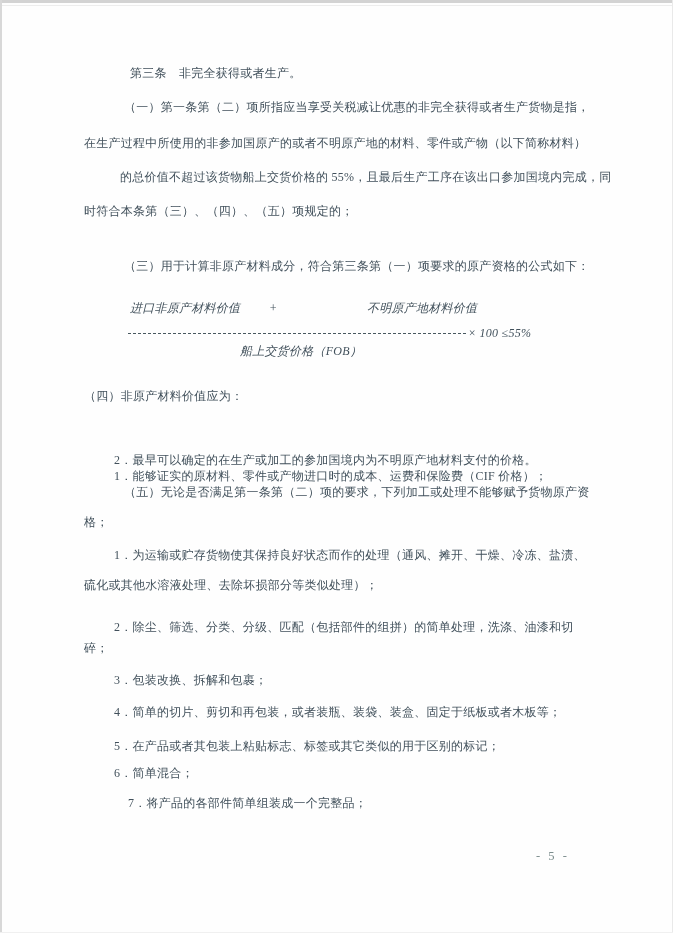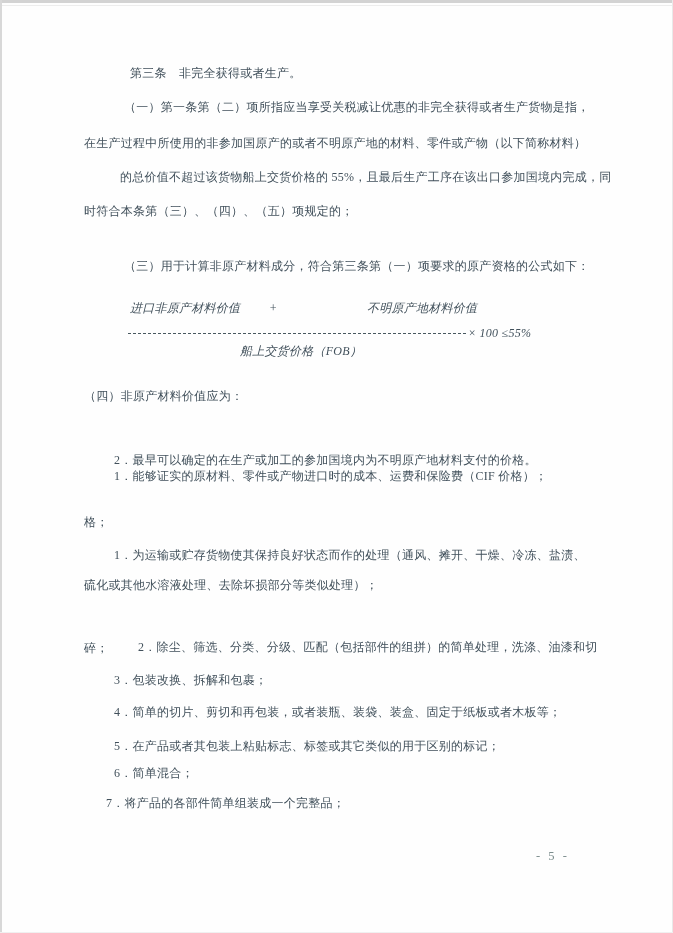--- a/index.html
+++ b/index.html
@@ -65,25 +65,26 @@
     <span class="formula-part" style="left:209px;margin-left:28px;">不明原产地材料价值</span>
   </div>
   <div class="divider" style="top:333px; left:128px;"></div>
   <div class="ln formula-line" style="top:326px; left:468px;font-style:italic;">× 100 ≤55%</div>
   <div class="ln formula-line" style="top:344px; left:240px;">船上交货价格（FOB）</div>
 
   <div class="ln" style="top:389px; left:84px;">（四）非原产材料价值应为：</div>
   <div class="ln" style="top:421px; left:114px;margin-top:48px;">1．能够证实的原材料、零件或产物进口时的成本、运费和保险费（CIF 价格）；</div>
   <div class="ln" style="top:453px; left:114px;">2．最早可以确定的在生产或加工的参加国境内为不明原产地材料支付的价格。</div>
 
+  <div class="ln" style="top:485px; left:124px;">（五）无论是否满足第一条第（二）项的要求，下列加工或处理不能够赋予货物原产资</div>
   <div class="ln" style="top:515px; left:84px;">格；</div>
   <div class="ln" style="top:548px; left:114px;">1．为运输或贮存货物使其保持良好状态而作的处理（通风、摊开、干燥、冷冻、盐渍、</div>
   <div class="ln" style="top:578px; left:84px;">硫化或其他水溶液处理、去除坏损部分等类似处理）；</div>
-  <div class="ln" style="top:640px; left:114px;margin-left:24px;">2．除尘、筛选、分类、分级、匹配（包括部件的组拼）的简单处理，洗涤、油漆和切</div>
+  <div class="ln" style="top:620px; left:114px;">2．除尘、筛选、分类、分级、匹配（包括部件的组拼）的简单处理，洗涤、油漆和切</div>
   <div class="ln" style="top:641px; left:84px;">碎；</div>
   <div class="ln" style="top:673px; left:114px;">3．包装改换、拆解和包裹；</div>
   <div class="ln" style="top:705px; left:114px;">4．简单的切片、剪切和再包装，或者装瓶、装袋、装盒、固定于纸板或者木板等；</div>
   <div class="ln" style="top:739px; left:114px;">5．在产品或者其包装上粘贴标志、标签或其它类似的用于区别的标记；</div>
   <div class="ln" style="top:766px; left:114px;">6．简单混合；</div>
-  <div class="ln" style="top:796px; left:106px;">7．将产品的各部件简单组装成一个完整品；</div>
+  <div class="ln" style="top:796px; left:128px;">7．将产品的各部件简单组装成一个完整品；</div>
 
   <div class="pageno" style="top:849px; left:536px;">- 5 -</div>
 </div>
 
 </body></html>

